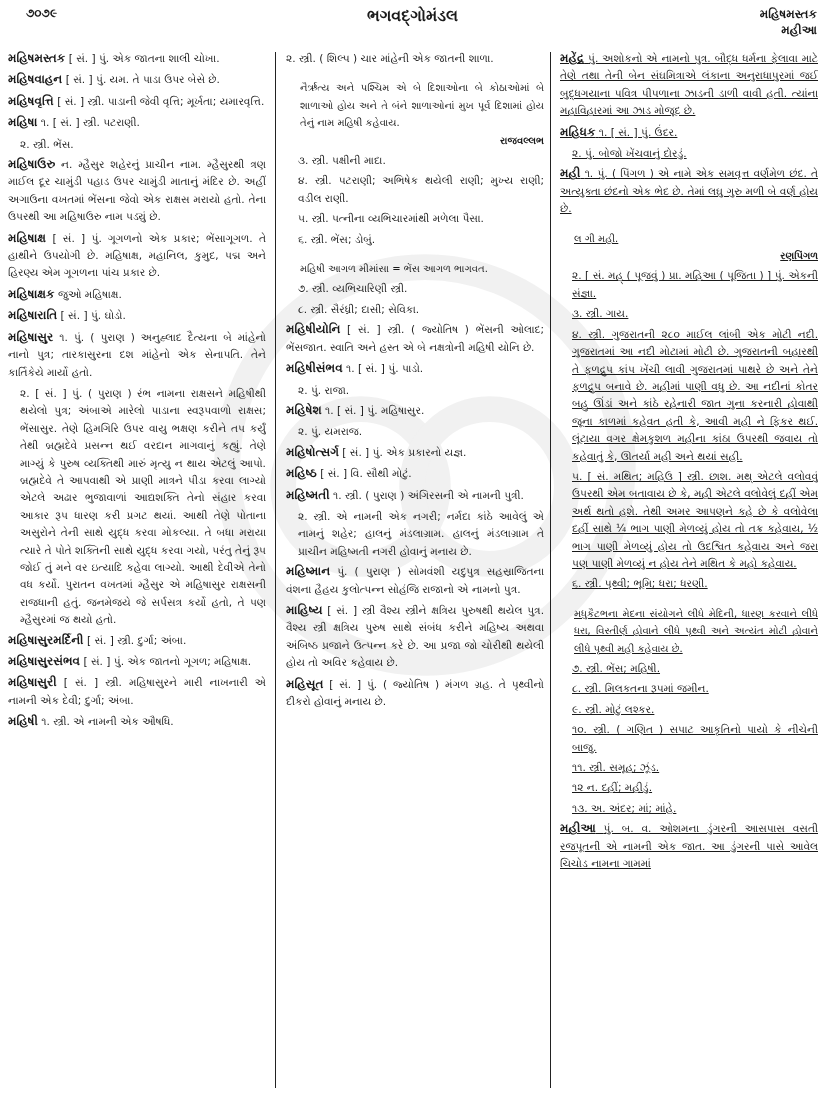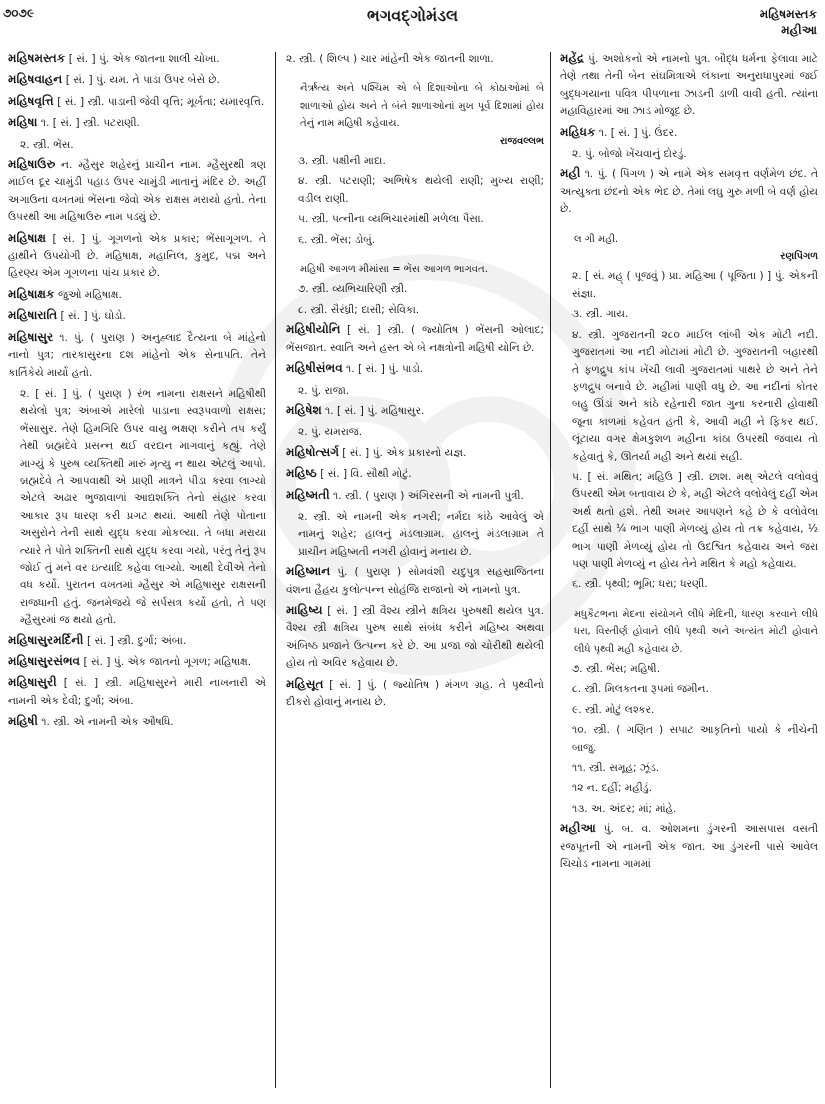--- a/index.html
+++ b/index.html
@@ -7,33 +7,33 @@
     width: 825px; height: 1104px; overflow: hidden; position: relative;
     font-family: "DejaVu Sans", sans-serif; color: #1a1a1a;
   }
   .watermark {
     position: absolute; left: 210px; top: 250px; width: 430px; height: 430px;
     pointer-events: none; opacity: 0.08;
   }
   .header {
     position: absolute; top: 0; left: 0; width: 825px; height: 48px;
   }
-  .page-num { position: absolute; left: 3px; top: 6px; font-size: 12px; font-weight: bold; }
+  .page-num { position: absolute; left: 26px; top: 6px; font-size: 12px; font-weight: bold; }
   .running-title { position: absolute; left: 0; width: 825px; top: 6px; text-align: center; font-size: 16px; font-weight: bold; }
   .guide { position: absolute; right: 8px; top: 6px; text-align: right; font-size: 12px; font-weight: bold; line-height: 16px; }
   .columns {
     position: absolute; top: 50px; left: 0; width: 825px; height: 1040px;
   }
   .col {
     position: absolute; top: 0; height: 1040px; overflow: hidden;
     font-size: 10.6px; line-height: 17.4px;
   }
   .col1 { left: 8px; width: 258px; }
   .col2 { left: 286px; width: 258px; }
-  .col3 { left: 560px; width: 258px; }
+  .col3 { left: 560px; width: 258px; text-decoration: underline; }
   .rule { position: absolute; top: 52px; width: 1px; background: #222; height: 1036px; }
   .rule1 { left: 275px; }
   .rule2 { left: 550px; }
   .entry { margin: 0 0 4px 0; text-align: justify; }
   .entry .hw { font-weight: bold; font-size: 12px; }
   .entry .body { }
   .sub { padding-left: 12px; margin: 0 0 3px 0; text-align: justify; }
   .quote { padding-left: 14px; margin: 12px 0 3px 0; font-size: 10px; text-align: justify; }
   .src { display: block; text-align: right; font-weight: bold; font-size: 10px; }
   .cont { padding-left: 0; margin: 0 0 4px 0; text-align: justify; }

